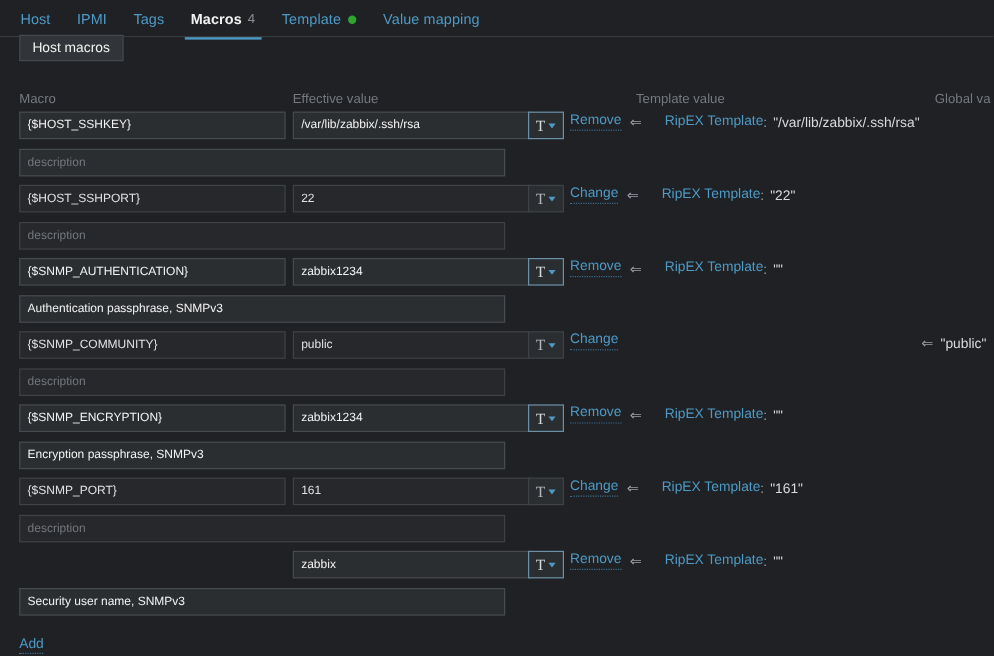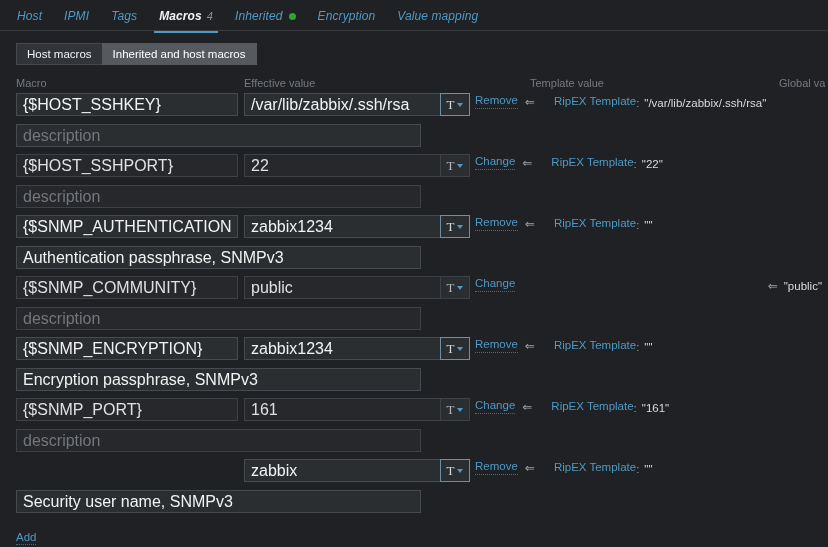--- a/index.html
+++ b/index.html
@@ -26,21 +26,20 @@
   }
   .tab {
     display: flex; align-items: center;
     padding: 16px 11px;
     font-size: 12px;
     color: #4e9ac6;
     cursor: pointer;
     position: relative;
     white-space: nowrap;
     letter-spacing: 0.1px;
-    font-style: italic;
   }
   .tab.active {
     color: #f2f2f2;
     font-weight: bold;
   }
   .tab.active::after {
     content: "";
     position: absolute;
     left: 6px; right: 6px; bottom: -1px;
     height: 2px;
@@ -56,23 +55,24 @@
     display: inline-block;
     width: 7px; height: 7px;
     border-radius: 50%;
     background: #2fa42f;
     margin-left: 6px;
   }
 
   
   .seg-wrap {
     position: absolute;
-    left: 16px; top: 43px;
+    left: 16px; top: 29px;
     display: flex;
     height: 22px;
+    gap: 20px;
   }
   .seg-btn {
     display: flex; align-items: center;
     height: 22px;
     padding: 0 10px;
     font-size: 11.5px;
     color: #f2f2f2;
     background: #313438;
     border: 1px solid #45484c;
     border-right: none;
@@ -108,21 +108,21 @@
   .macro-row { position: relative; height: 31px; }
   .desc-row  { position: relative; height: 30px; }
 
   input.fld {
     position: absolute;
     height: 23px;
     background: #2b2e31;
     border: 1px solid #474a4e;
     color: #f2f2f2;
     font-family: "Liberation Sans", sans-serif;
-    font-size: 16px;
+    font-size: 10px;
     padding: 0 6px;
     outline: none;
     top: 0;
   }
   input.fld::placeholder { color: #73777c; }
   input.fld.readonly {
     background: #26282b;
     border-color: #3e4145;
     color: #dfe0e2;
   }
@@ -223,38 +223,32 @@
         <span>IPMI</span>
       </div>
       <div class="tab">
         <span>Tags</span>
       </div>
       <div class="tab active">
         <span>Macros</span>
         <span class="count">4</span>
       </div>
       <div class="tab">
-        <span>Inherited</span>
+        <span>Template</span>
         <span class="greendot"></span>
-      </div>
-      <div class="tab">
-        <span>Encryption</span>
       </div>
       <div class="tab">
         <span>Value mapping</span>
       </div>
     </div>
 
   <div class="seg-wrap">
     <div class="seg-btn" id="seg-host">
       <span>Host macros</span>
     </div>
-    <div class="seg-btn selected" id="seg-inherited">
-      <span>Inherited and host macros</span>
-    </div>
   </div>
 
   <div class="colhdr macro">Macro</div>
   <div class="colhdr eff">Effective value</div>
   <div class="colhdr tpl">Template value</div>
   <div class="colhdr glob">Global va</div>
 
   <div class="grid" id="grid">
       <div class="macro-row">
         <input class="fld macro" value="{$HOST_SSHKEY}" style="">

